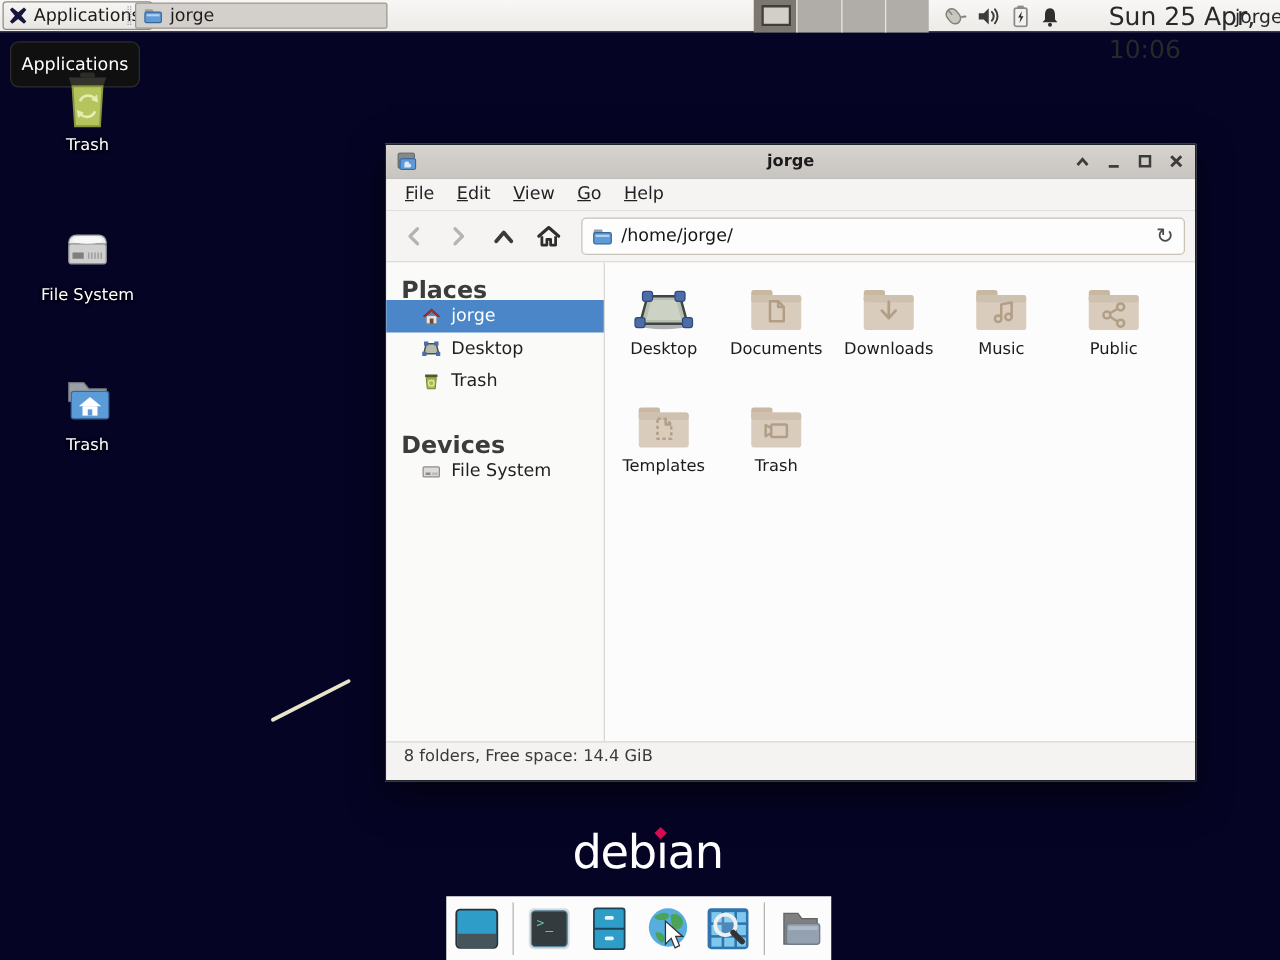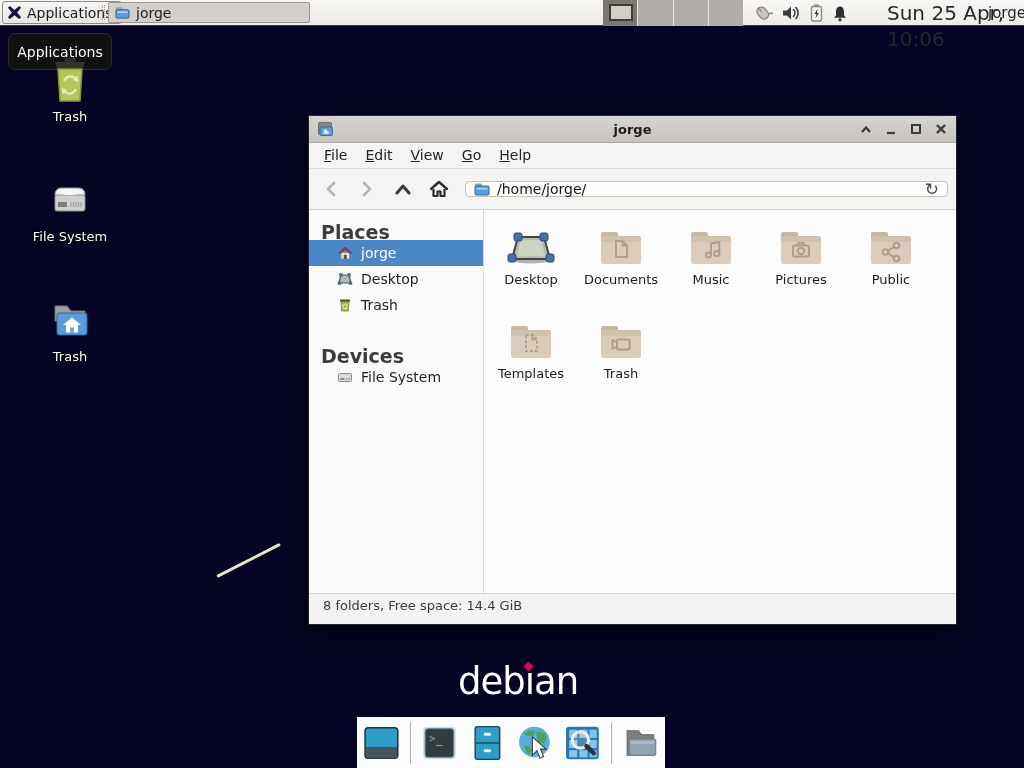--- a/index.html
+++ b/index.html
@@ -58,21 +58,21 @@
   .win-buttons { margin-left:auto; display:flex; align-items:center; gap:10px; position:relative; }
   .win-buttons span { width:15px; height:15px; display:flex; align-items:center; justify-content:center; cursor:pointer; }
   .menubar { height:26px; background:#f5f4f2; display:flex; align-items:flex-end; padding-left:6px;
     border-bottom:1px solid #e0deda; }
   .menu-item { font-size:14px; color:#222; padding:0 9px; line-height:25px; cursor:pointer; }
   .menu-item u { text-decoration:underline; }
   .toolbar { height:41px; background:#f5f4f2; border-bottom:1px solid #d7d4d1;
     display:flex; align-items:center; padding:0 8px; gap:8px; }
   .tool-btn { width:28px; height:28px; display:flex; align-items:center; justify-content:center;
     border-radius:3px; cursor:pointer; }
-  .pathbar { flex:1; height:16px; margin-left:4px; background:#fdfdfd; border:1px solid #c8c2bb;
+  .pathbar { flex:1; height:30px; margin-left:4px; background:#fdfdfd; border:1px solid #c8c2bb;
     border-radius:4px; display:flex; align-items:center; padding:0 8px; gap:7px; }
   .path-text { flex:1; font-size:14px; color:#141414; }
   .reload { font-size:17px; color:#4a4a4a; cursor:pointer; line-height:1; }
 
   .win-body { flex:1; display:flex; min-height:0; }
   .sidebar { width:175px; background:#fafaf9; border-right:1px solid #d9d7d4; padding-top:8px; }
   .side-header { font-size:19px; font-weight:bold; color:#3c3c3c; padding:3px 0 4px 12px; height:22px; }
   .side-header.devices { margin-top:24px; }
   .side-item { height:26px; display:flex; align-items:center; gap:8px; padding-left:28px;
     font-size:14px; color:#1f1f1f; cursor:pointer; }
@@ -329,40 +329,38 @@
 
       <div class="file-item">
         <svg width="48" height="40" viewBox="0 0 48 40">
           <use href="#fbase"></use>
           <path d="M19 13 h6.5 l4.5 4.5 V29 H19 z" fill="none" stroke="#b29e86" stroke-width="2" stroke-linejoin="round"></path>
           <path d="M25.5 13 v4.5 h4.5" fill="none" stroke="#b29e86" stroke-width="2" stroke-linejoin="round"></path>
         </svg>
         <div class="file-label">Documents</div>
       </div>
 
+      <div class="file-item">
+        <svg width="48" height="40" viewBox="0 0 48 40">
+          <use href="#fbase"></use>
+          <path d="M24 13.5 V25 M18.5 20.5 L24 26.5 L29.5 20.5" fill="none" stroke="#b29e86" stroke-width="2.2" stroke-linecap="round" stroke-linejoin="round"></path>
+        </svg>
+        <div class="file-label">Downloads</div>
+      </div>
 
       <div class="file-item">
         <svg width="48" height="40" viewBox="0 0 48 40">
           <use href="#fbase"></use>
           <circle cx="21.5" cy="27" r="2.6" fill="none" stroke="#b29e86" stroke-width="2"></circle>
           <circle cx="29.8" cy="25.5" r="2.6" fill="none" stroke="#b29e86" stroke-width="2"></circle>
           <path d="M24 26.5 V15.5 L32.3 14 V25" fill="none" stroke="#b29e86" stroke-width="2" stroke-linejoin="round"></path>
         </svg>
         <div class="file-label">Music</div>
       </div>
 
-      <div class="file-item">
-        <svg width="48" height="40" viewBox="0 0 48 40">
-          <use href="#fbase"></use>
-          <rect x="16" y="17.5" width="16" height="11" rx="2" fill="none" stroke="#b29e86" stroke-width="2"></rect>
-          <circle cx="24" cy="23" r="3.2" fill="none" stroke="#b29e86" stroke-width="2"></circle>
-          <path d="M20 17.5 L21.5 15 h5 L28 17.5" fill="none" stroke="#b29e86" stroke-width="2" stroke-linejoin="round"></path>
-        </svg>
-        <div class="file-label">Pictures</div>
-      </div>
 
       <div class="file-item">
         <svg width="48" height="40" viewBox="0 0 48 40">
           <use href="#fbase"></use>
           <circle cx="18.5" cy="24" r="2.8" fill="none" stroke="#b29e86" stroke-width="2"></circle>
           <circle cx="29.5" cy="17.5" r="2.8" fill="none" stroke="#b29e86" stroke-width="2"></circle>
           <circle cx="29.5" cy="30.5" r="2.8" fill="none" stroke="#b29e86" stroke-width="2"></circle>
           <path d="M21 22.6 L27 19 M21 25.4 L27 29.2" stroke="#b29e86" stroke-width="2"></path>
         </svg>
         <div class="file-label">Public</div>

